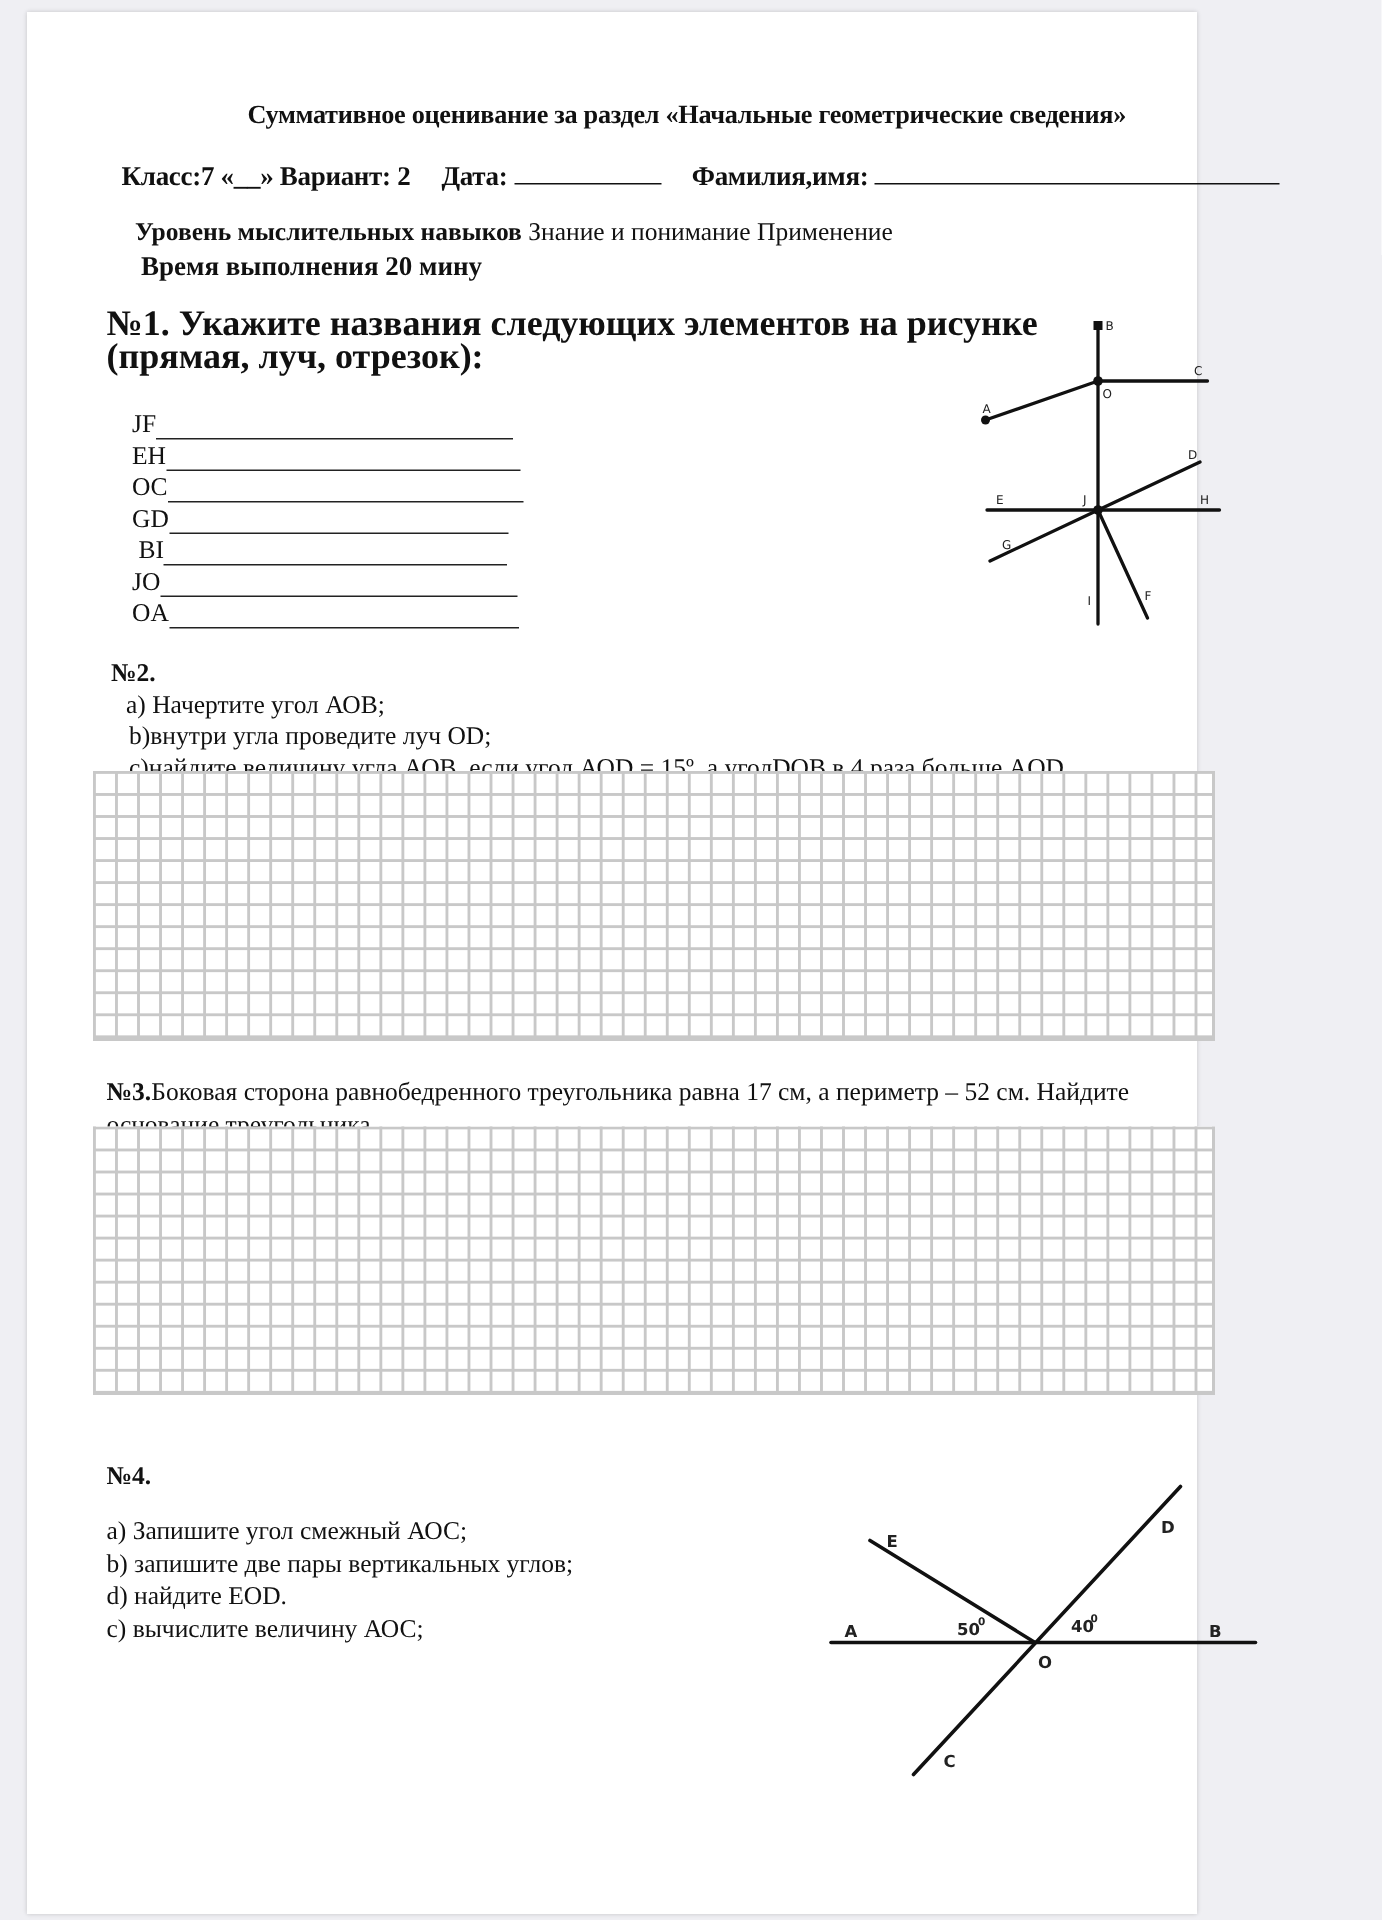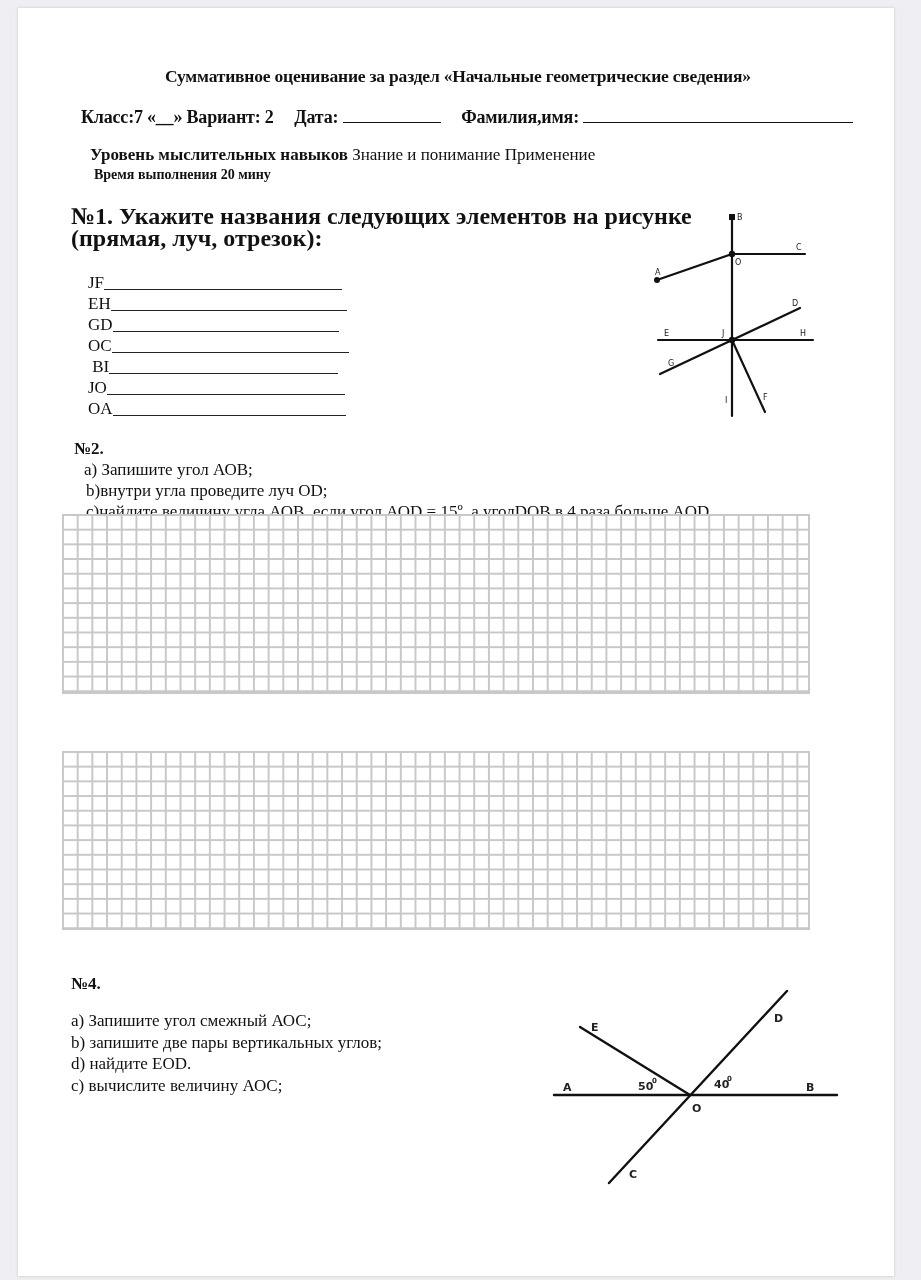--- a/index.html
+++ b/index.html
@@ -3,35 +3,35 @@
 <meta charset="utf-8">
 <style>
   html, body { margin: 0; padding: 0; }
   body {
     width: 921px; height: 1280px; position: relative; overflow: hidden;
     background: #efeff3;
     font-family: "Liberation Serif", "DejaVu Serif", serif;
     color: #111;
   }
   .page {
-    position: absolute; left: 18px; top: 8px; width: 876px; height: 1268px;
+    position: absolute; left: 18px; top: 8px; width: 780px; height: 1268px;
     background: #ffffff;
     box-shadow: 0 0 3px rgba(0,0,0,0.18);
   }
   .abs { position: absolute; white-space: nowrap; }
   .b { font-weight: bold; }
   .title { left: 147px; top: 58px; font-size: 17.5px; font-weight: bold; letter-spacing: -0.2px; }
   .meta { left: 63px; top: 98px; font-size: 18px; font-weight: bold; letter-spacing: -0.2px; }
   .blank { display: inline-block; border-bottom: 1.5px solid #111; height: 16px; vertical-align: baseline; }
   .level { left: 72px; top: 137px; font-size: 17px; text-align: right; }
-  .time { left: 76px; top: 159px; font-size: 14px; font-weight: bold; }
+  .time { left: 76px; top: 159px; font-size: 18px; font-weight: bold; }
 
   .q1 { left: 53px; top: 197px; font-size: 24px; font-weight: bold; line-height: 22px; }
   .q1-list { left: 70px; top: 264px; font-size: 17px; line-height: 21px; }
-  .q1-row { display: flex; align-items: center; height: 21px; }
+  .q1-row { display: flex; align-items: flex-end; height: 21px; }
   .q1-line { display: inline-block; border-bottom: 1.3px solid #222; height: 14px; }
 
   .fig1 { position: absolute; left: 620px; top: 195px; width: 200px; height: 220px; }
   .fig-label { font-family: "DejaVu Sans", sans-serif; font-size: 8px; fill: #222; }
 
   .q2 { left: 56px; top: 430px; font-size: 17px; line-height: 21px; }
   .q2 .indent { padding-left: 10px; }
 
   .grid {
     position: absolute;
@@ -83,26 +83,26 @@
   <div class="abs q1-list">
     <div class="q1-row">
         <span>JF</span>
         <span class="q1-line" style="width:238px"></span>
       </div>
     <div class="q1-row">
         <span>EH</span>
         <span class="q1-line" style="width:236px"></span>
       </div>
     <div class="q1-row">
+        <span>OC</span>
+        <span class="q1-line" style="width:237px"></span>
+      </div>
+    <div class="q1-row">
         <span>GD</span>
         <span class="q1-line" style="width:226px"></span>
-      </div>
-    <div class="q1-row">
-        <span>OC</span>
-        <span class="q1-line" style="width:237px"></span>
       </div>
     <div class="q1-row">
         <span style="white-space:pre"> BI</span>
         <span class="q1-line" style="width:229px"></span>
       </div>
     <div class="q1-row">
         <span>JO</span>
         <span class="q1-line" style="width:238px"></span>
       </div>
     <div class="q1-row">
@@ -134,27 +134,30 @@
     <text class="fig-label" x="26" y="133">E</text>
     <text class="fig-label" x="84" y="133">J</text>
     <text class="fig-label" x="162" y="133">H</text>
     <text class="fig-label" x="30" y="163">G</text>
     <text class="fig-label" x="87" y="200">I</text>
     <text class="fig-label" x="125" y="197">F</text>
   </svg>
 
   <div class="abs q2">
     <div class="b">№2.</div>
-    <div class="indent">а) Запишите угол АОВ;</div>
+    <div class="indent">а) Начертите угол АОВ;</div>
     <div class="indent" style="padding-left:12px">b)внутри угла проведите луч OD;</div>
     <div class="indent" style="padding-left:12px">с)найдите величину угла АОВ, если угол АОD = 15º,  а уголDOB в 4 раза больше  AOD.</div>
   </div>
 
   <div class="grid grid1"></div>
 
+  <div class="abs q3">
+    <span class="b">№3.</span><span>Боковая сторона равнобедренного треугольника равна 17 см, а периметр – 52 см. Найдите основание треугольника.</span>
+  </div>
 
   <div class="grid grid2"></div>
 
   <div class="abs q4">№4.</div>
   <div class="abs q4-list">
     <div>а) Запишите угол смежный  АОС;</div>
     <div>b) запишите две пары вертикальных углов;</div>
     <div>d) найдите ЕОD.</div>
     <div>с) вычислите величину АОС;</div>
   </div>

